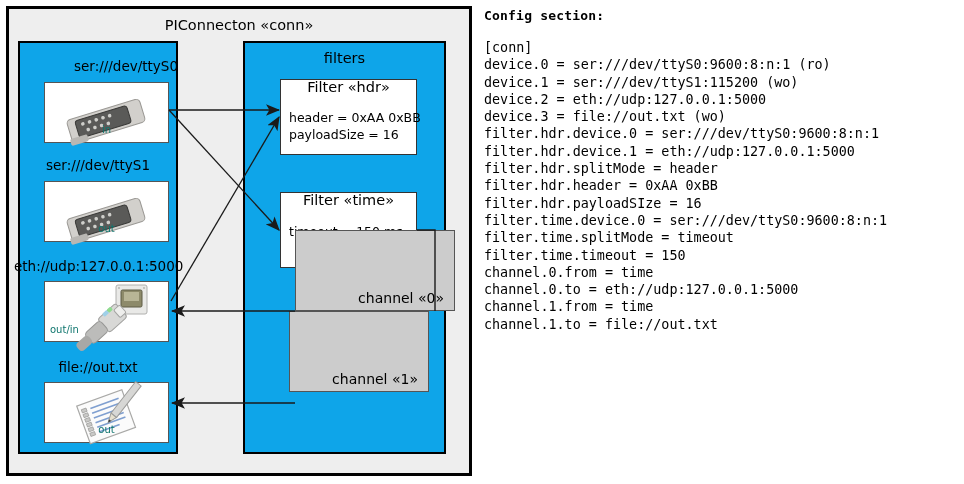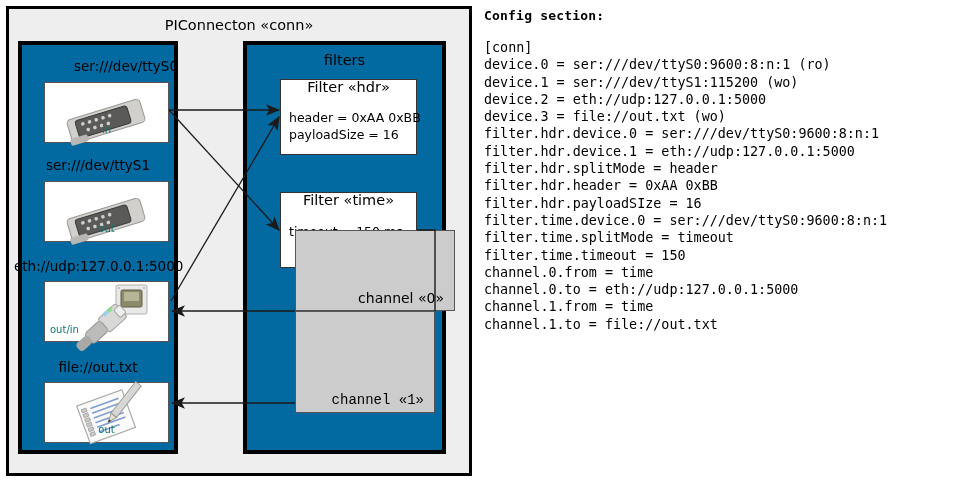--- a/index.html
+++ b/index.html
@@ -8,21 +8,21 @@
 
   .stage{position:absolute;left:0;top:0;width:964px;height:484px;}
 
   
   #outer-frame{position:absolute;left:6px;top:6px;width:466px;height:470px;
       background:#eeeeee;border:3px solid #000000;box-sizing:border-box;}
   #outer-title{position:absolute;left:0;top:8px;width:100%;text-align:center;
       font-size:14.5px;color:#000;}
 
   
-  .panel{position:absolute;background:#0369a1;border:4px solid #000000;
+  .panel{position:absolute;background:#0ea5e9;border:2px solid #000000;
       box-sizing:border-box;}
   #devices-panel{left:18px;top:41px;width:160px;height:413px;}
   #filters-panel{left:243px;top:41px;width:203px;height:413px;}
   .panel-title{position:absolute;left:0;top:7px;width:100%;text-align:center;
       font-size:14.5px;color:#000;}
 
   
   .dev-label{position:absolute;text-align:center;font-size:13.5px;color:#000;
       white-space:nowrap;}
   .dev-box{position:absolute;background:#ffffff;border:1.5px solid #555555;
@@ -170,21 +170,21 @@
   <div class="filter-prop" style="left:289px;top:110px;">header = 0xAA 0xBB</div>
   <div class="filter-prop" style="left:289px;top:127px;">payloadSize = 16</div>
 
   <div class="filter-box" style="left:280px;top:192px;width:137px;height:76px;"></div>
   <div class="filter-title" style="left:280px;top:192px;width:137px;">Filter «time»</div>
   <div class="filter-prop" style="left:289px;top:224px;">timeout = 150 ms</div>
 
   <div class="chan-box" style="left:295px;top:230px;width:160px;height:81px;">
     <span class="chan-label">channel «0»</span>
   </div>
-  <div class="chan-box" style="left:295px;top:311px;width:140px;height:102px;font-family:Liberation Mono, monospace;">
+  <div class="chan-box" style="left:289px;top:311px;width:140px;height:81px;">
     <span class="chan-label">channel «1»</span>
   </div>
 
   <svg class="overlay">
     <defs>
       <marker id="ah" markerWidth="11" markerHeight="9" refX="10" refY="4.5" orient="auto">
         <path d="M0,0 L11,4.5 L0,9 L2.6,4.5 Z" fill="#1a1a1a"></path>
       </marker>
     </defs>
     <g stroke="#1a1a1a" stroke-width="1.3" fill="none" marker-end="url(#ah)">

